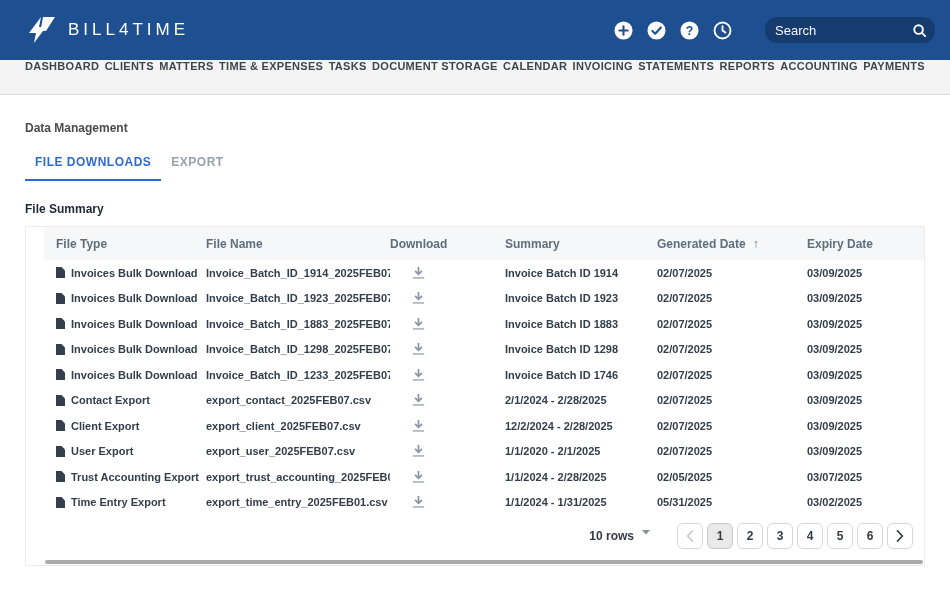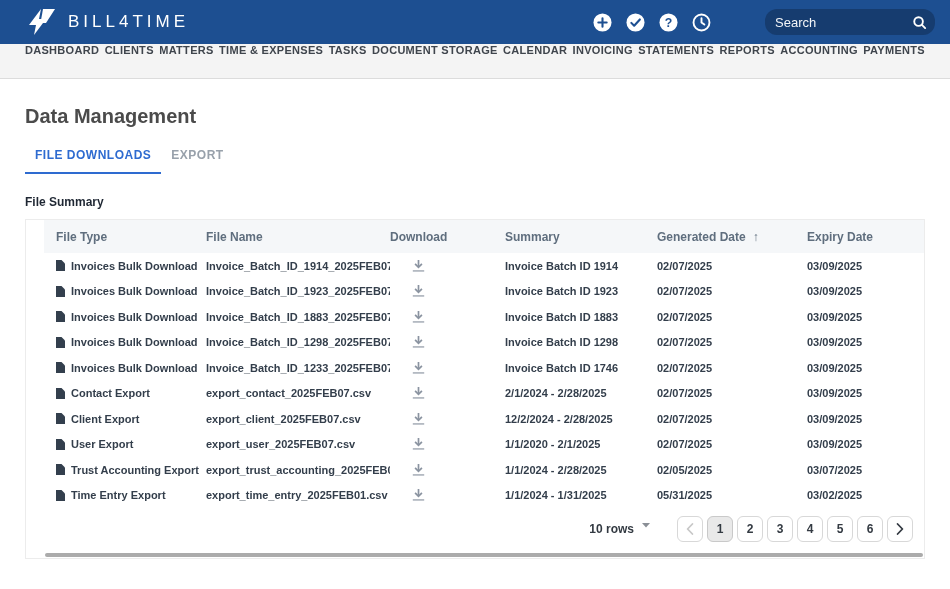--- a/index.html
+++ b/index.html
@@ -5,26 +5,25 @@
   * { box-sizing: border-box; margin: 0; padding: 0; }
   html, body { width: 950px; height: 589px; }
   body {
     font-family: "Liberation Sans", sans-serif;
     background: #ffffff;
     overflow: hidden;
   }
 
   
   .topbar {
-    height: 44px;
+    height: 60px;
     background: #1d4f91;
     display: flex;
     align-items: center;
     padding: 0 15px 0 28px;
-    gap: 21px;
   }
   .brand { display: flex; align-items: center; }
   .brand-logo { width: 28px; height: 26px; display: block; }
   .brand-name {
     color: #ffffff;
     font-size: 17px;
     letter-spacing: 4px;
     margin-left: 12px;
     font-weight: normal;
   }
@@ -74,21 +73,21 @@
     color: #3f454d;
     letter-spacing: 0.3px;
     cursor: pointer;
     white-space: nowrap;
   }
 
   
   .content { padding: 0 25px; }
   .page-title {
     margin-top: 26px;
-    font-size: 20px;
+    font-size: 12px;
     font-weight: bold;
     color: #4b4b4b;
   }
   .tabs { margin-top: 20px; display: flex; gap: 0; }
   .tab {
     font-size: 12px;
     font-weight: bold;
     letter-spacing: 0.5px;
     padding: 0 10px 10px 10px;
     border-bottom: 2px solid transparent;

